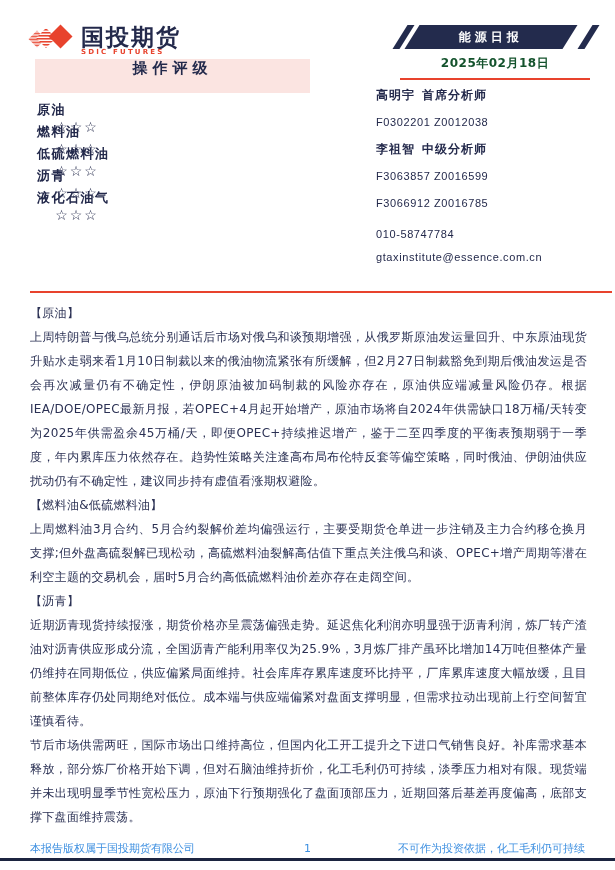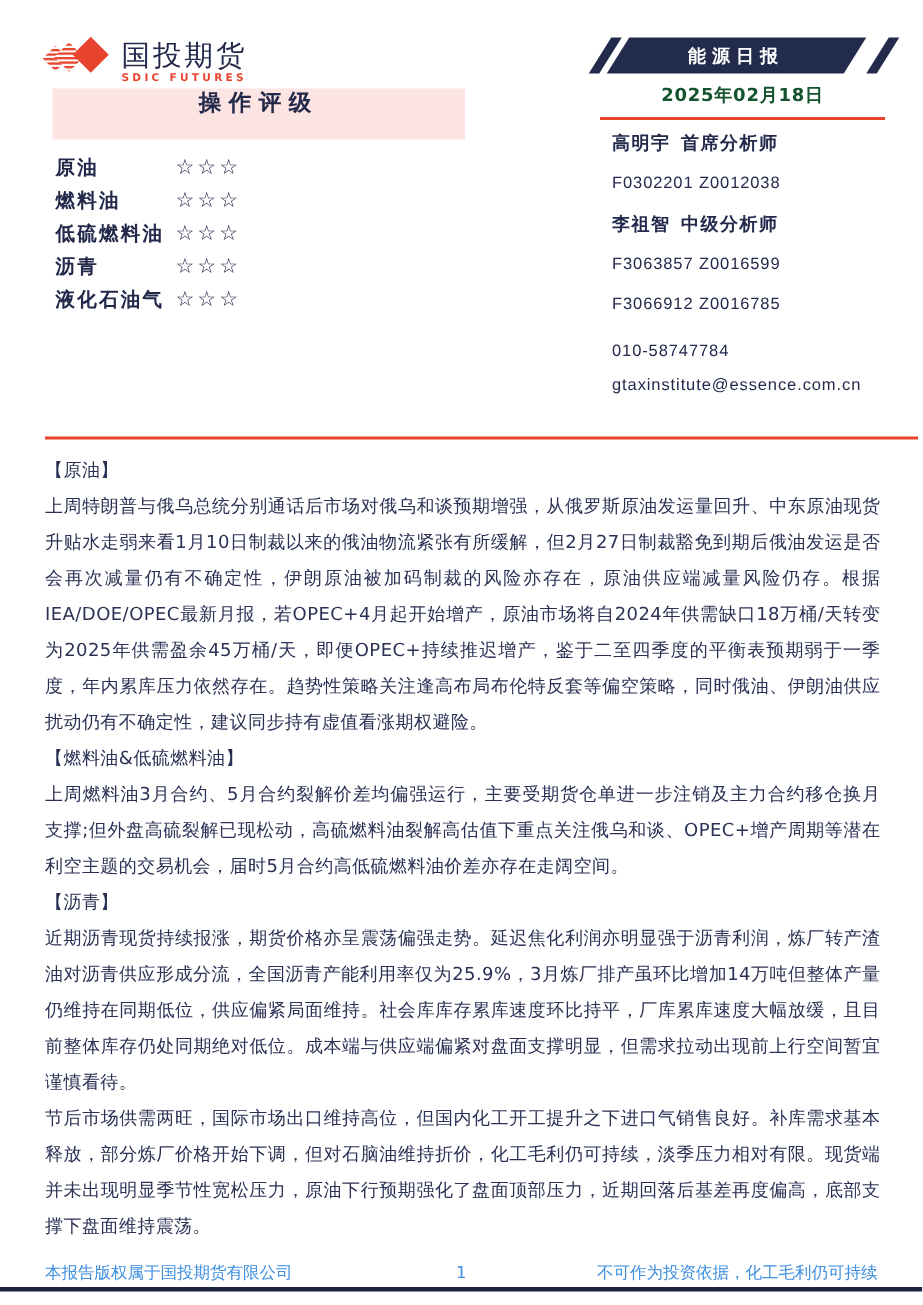--- a/index.html
+++ b/index.html
@@ -4,21 +4,21 @@
 <style>
   * { margin:0; padding:0; box-sizing:border-box; }
   html,body { background:#ffffff; }
   .page {
     position:relative; width:615px; height:870px; background:#ffffff;
     font-family:"DejaVu Sans", sans-serif; color:#2b3154; overflow:hidden;
   }
   
   .logo { position:absolute; left:28px; top:22px; display:flex; align-items:center; gap:7px; }
   .logo-text { display:flex; flex-direction:column; }
-  .logo-cn { font-size:19px; font-weight:normal; color:#23294b; letter-spacing:2px; line-height:21px; }
+  .logo-cn { font-size:23px; font-weight:bold; color:#23294b; letter-spacing:2px; line-height:21px; }
   .logo-en { font-size:7px; font-weight:bold; color:#e8432d; letter-spacing:2.2px; }
   .banner { position:absolute; left:398px; top:25px; width:196px; height:24px; }
   .banner-main {
     position:absolute; left:14px; top:0; width:158px; height:24px; background:#232b4d;
     transform:skewX(-32deg); display:flex; align-items:center; justify-content:center;
   }
   .banner-main span { transform:skewX(32deg); color:#ffffff; font-size:12px; font-weight:bold; letter-spacing:4px; }
   .banner-end { position:absolute; top:0; width:7px; height:24px; background:#232b4d; transform:skewX(-32deg); }
   .banner-end.left { left:2px; }
   .banner-end.right { right:2px; }
@@ -27,25 +27,25 @@
     color:#14532d; font-weight:bold; font-size:12px; letter-spacing:0.5px;
     padding-bottom:6px; border-bottom:2px solid #e8432d;
   }
   
   .ratings-box {
     position:absolute; left:35px; top:59px; width:275px; height:34px; background:#fbe4e1;
     display:flex; align-items:flex-start; justify-content:center;
     font-size:15px; font-weight:bold; color:#23294b; letter-spacing:5px;
   }
   .ratings-list { position:absolute; left:37px; top:101px; font-size:13px; font-weight:bold; color:#23294b; }
-  .rating-row { display:flex; align-items:center; height:22px; }
+  .rating-row { display:flex; align-items:center; height:22px;flex-direction:column; }
   .rating-label { min-width:80px; letter-spacing:1.5px; }
   .rating-stars { font-size:14px; letter-spacing:2px; font-weight:normal; }
   
-  .analysts { position:absolute; left:408px; top:86px; color:#23294b; }
+  .analysts { position:absolute; left:376px; top:86px; color:#23294b; }
   .an-name { font-size:12px; font-weight:bold; letter-spacing:1px; line-height:18px; margin-bottom:9px; }
   .an-name .sp { margin-right:7px; }
   .an-codes { font-family:Liberation Sans, sans-serif; font-size:11px; line-height:18px; margin-bottom:9px; letter-spacing:0.6px; }
   .contact { margin-top:13px; }
   .contact .an-codes { margin-bottom:5px; }
   .divider-red { position:absolute; left:30px; width:582px; top:291px; height:2px; background:#e8432d; }
   
   .body-text {
     position:absolute; left:30px; width:557px; top:301px;
     font-size:12px; line-height:24px; color:#2b3154;

